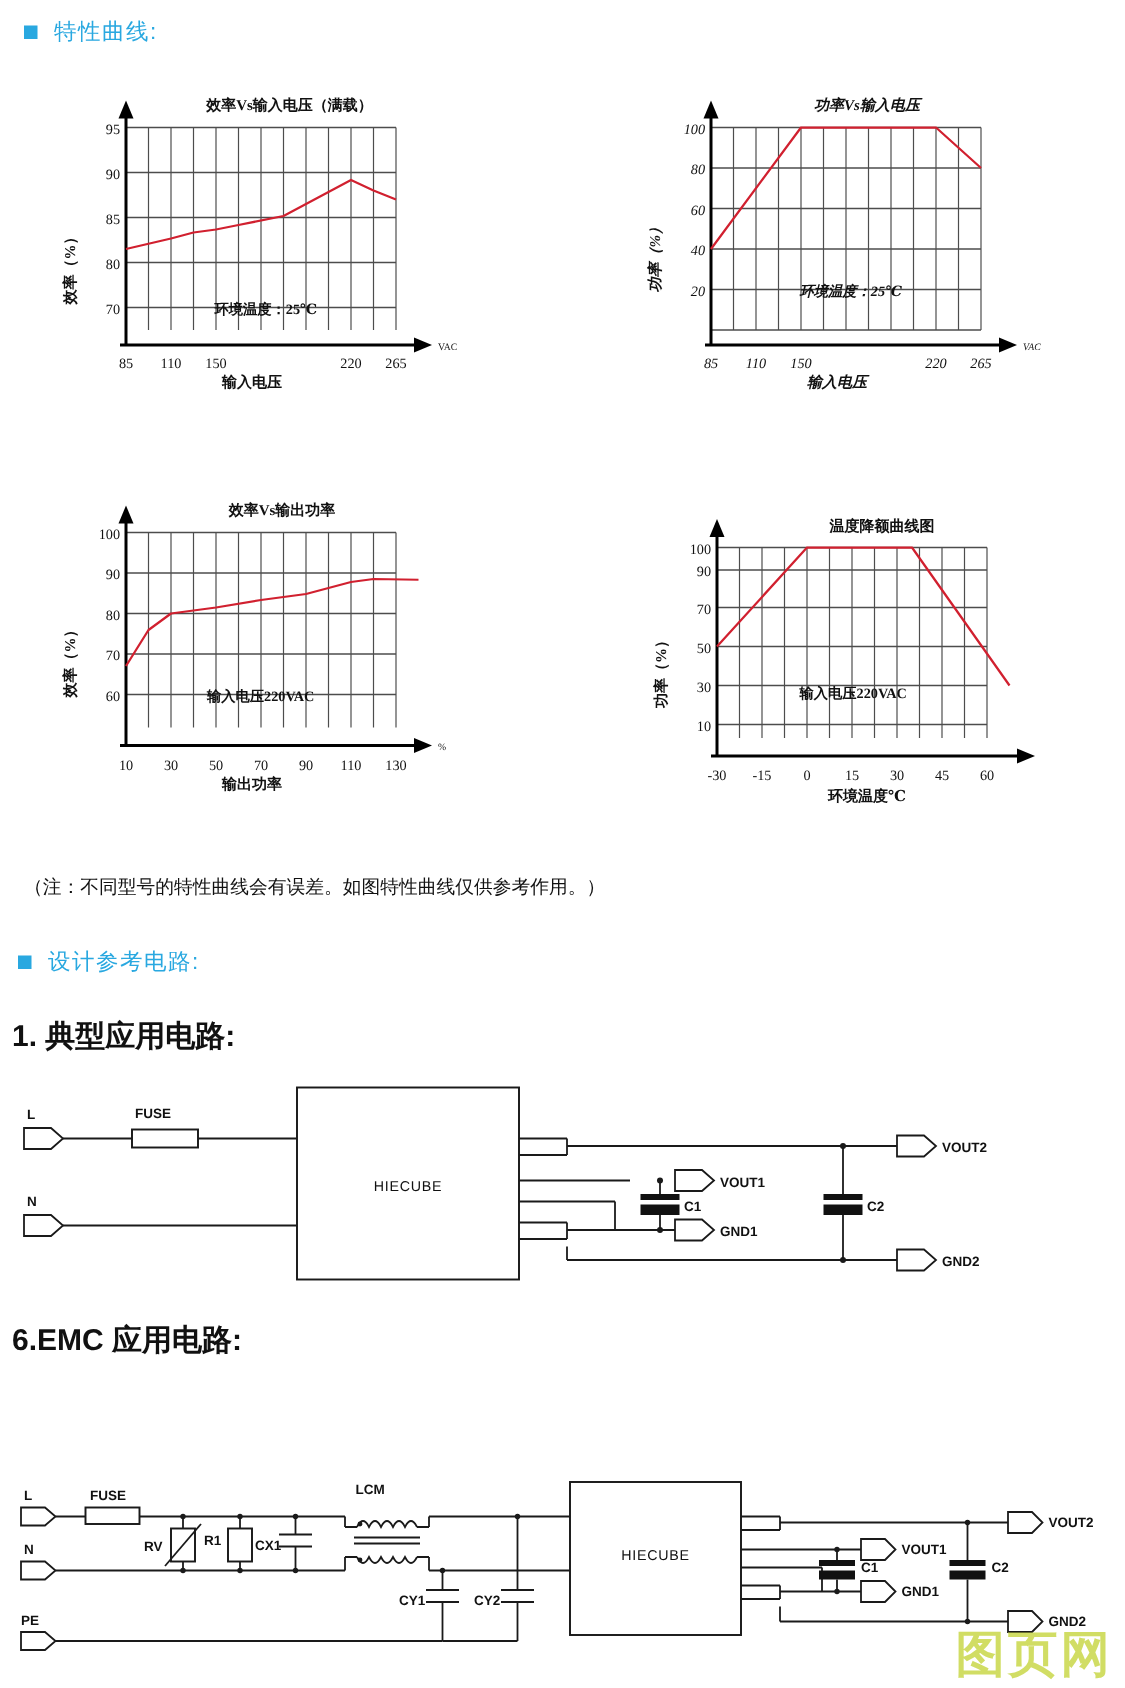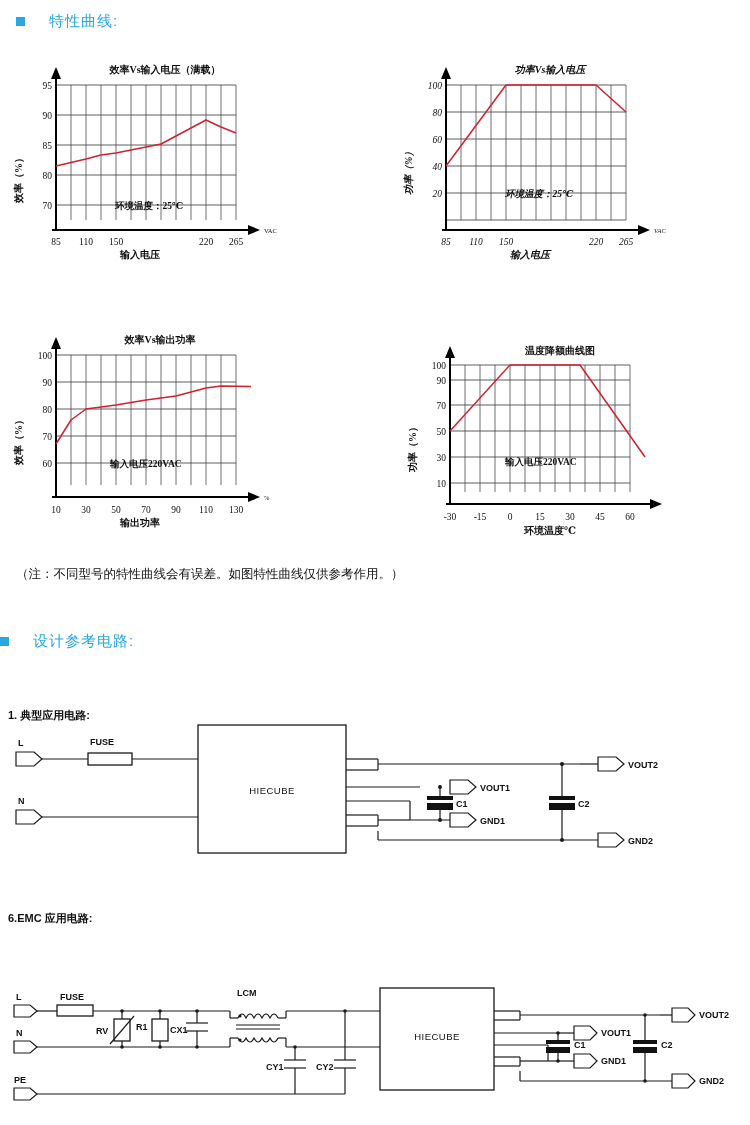--- a/index.html
+++ b/index.html
@@ -7,29 +7,29 @@
     width:750px;height:1125px;
     background:#ffffff;
     font-family:"Liberation Sans","DejaVu Sans",sans-serif;
     color:#1a1a1a;
     position:relative;
     overflow:hidden;
   }
   .page{position:relative;width:750px;height:1125px;}
 
   
-  .sec-head{position:absolute;display:flex;align-items:center;gap:24px;}
+  .sec-head{position:absolute;display:flex;align-items:center;gap:11px;}
   .sec-bullet{width:9px;height:9px;background:#29a8e0;display:block;flex:0 0 auto;}
   .sec-title{color:#29a8e0;font-size:15px;letter-spacing:1px;white-space:nowrap;}
 
-  .plain-head{position:absolute;font-size:11px;color:#111;white-space:nowrap;font-weight:600;margin-top:31px;}
+  .plain-head{position:absolute;font-size:20px;color:#111;white-space:nowrap;font-weight:600;}
   .note{position:absolute;font-size:12.5px;color:#111;white-space:nowrap;}
 
   
-  .chart{position:absolute;}
+  .chart{position:absolute;margin-left:28px;}
   .chart svg{display:block;}
   .ctitle{font-size:10px;fill:#111;font-family:"Liberation Serif","DejaVu Serif",serif;font-weight:bold;}
   .ctick{font-size:9.5px;fill:#111;font-family:"Liberation Serif","DejaVu Serif",serif;}
   .caxname{font-size:10px;fill:#111;font-family:"Liberation Serif","DejaVu Serif",serif;font-weight:bold;}
   .cunit{font-size:6.5px;fill:#111;font-family:"Liberation Serif","DejaVu Serif",serif;}
   .cnote{font-size:9.5px;fill:#111;font-family:"Liberation Serif","DejaVu Serif",serif;font-weight:bold;}
   .grid{stroke:#4d4d4d;stroke-width:0.9;fill:none;}
   .gridminor{stroke:#4d4d4d;stroke-width:0.8;fill:none;}
   .axisline{stroke:#000;stroke-width:2;fill:none;}
   .curve{stroke:#d1202f;stroke-width:1.5;fill:none;stroke-linejoin:round;}
@@ -279,23 +279,23 @@
       <text class="ctick" x="200" y="188" text-anchor="middle">45</text>
       <text class="ctick" x="230" y="188" text-anchor="middle">60</text>
       <text class="caxname" x="150" y="202" text-anchor="middle">环境温度℃</text>
 
       <text class="cnote" x="105" y="133">输入电压220VAC</text>
 
       <polyline class="curve" points="50,99 110,33 180,33 245,125"></polyline>
     </svg>
   </div>
 
-  <div class="note" style="left:16px;top:566px;">（注：不同型号的特性曲线会有误差。如图特性曲线仅供参考作用。）</div>
-
-  <div class="sec-head" style="left:0;top:632px;">
+  <div class="note" style="left:16px;top:583px;">（注：不同型号的特性曲线会有误差。如图特性曲线仅供参考作用。）</div>
+
+  <div class="sec-head" style="left:12px;top:632px;">
     <span class="sec-bullet"></span>
     <span class="sec-title">设计参考电路:</span>
   </div>
 
   <div class="plain-head" style="left:8px;top:677px;">1.  典型应用电路:</div>
 
   <div class="circ" style="left:0px;top:712px;">
     <svg width="750" height="155" viewBox="0 0 750 155">
 
       <g>
@@ -504,14 +504,15 @@
       <circle class="dot" cx="645" cy="103" r="1.8"></circle>
 
       <line class="wire" x1="645" y1="37" x2="645" y2="62"></line>
       <rect class="capblk" x="633" y="62" width="24" height="4"></rect>
       <rect class="capblk" x="633" y="69" width="24" height="6"></rect>
       <line class="wire" x1="645" y1="75" x2="645" y2="103"></line>
       <text class="clabel-b" x="661" y="70">C2</text>
     </svg>
   </div>
 
+  <div class="wm">图页网</div>
 
 </div>
 
 </body></html>

